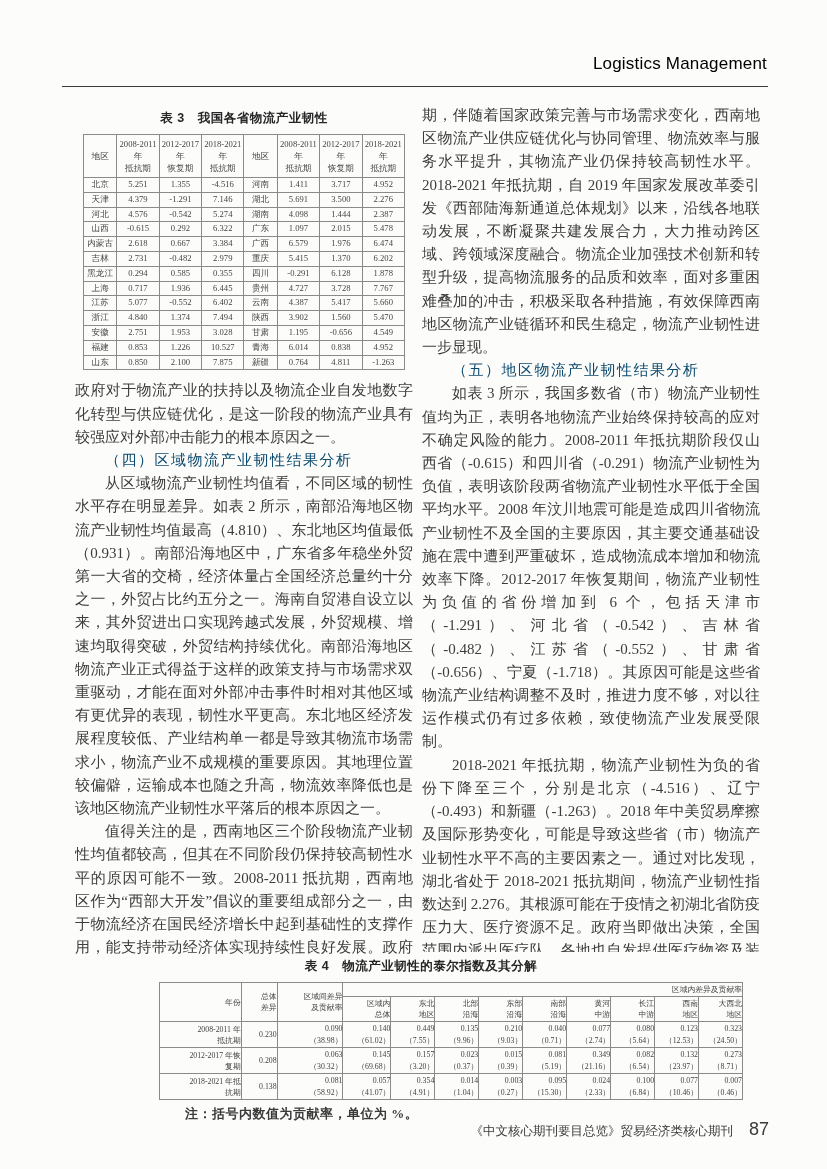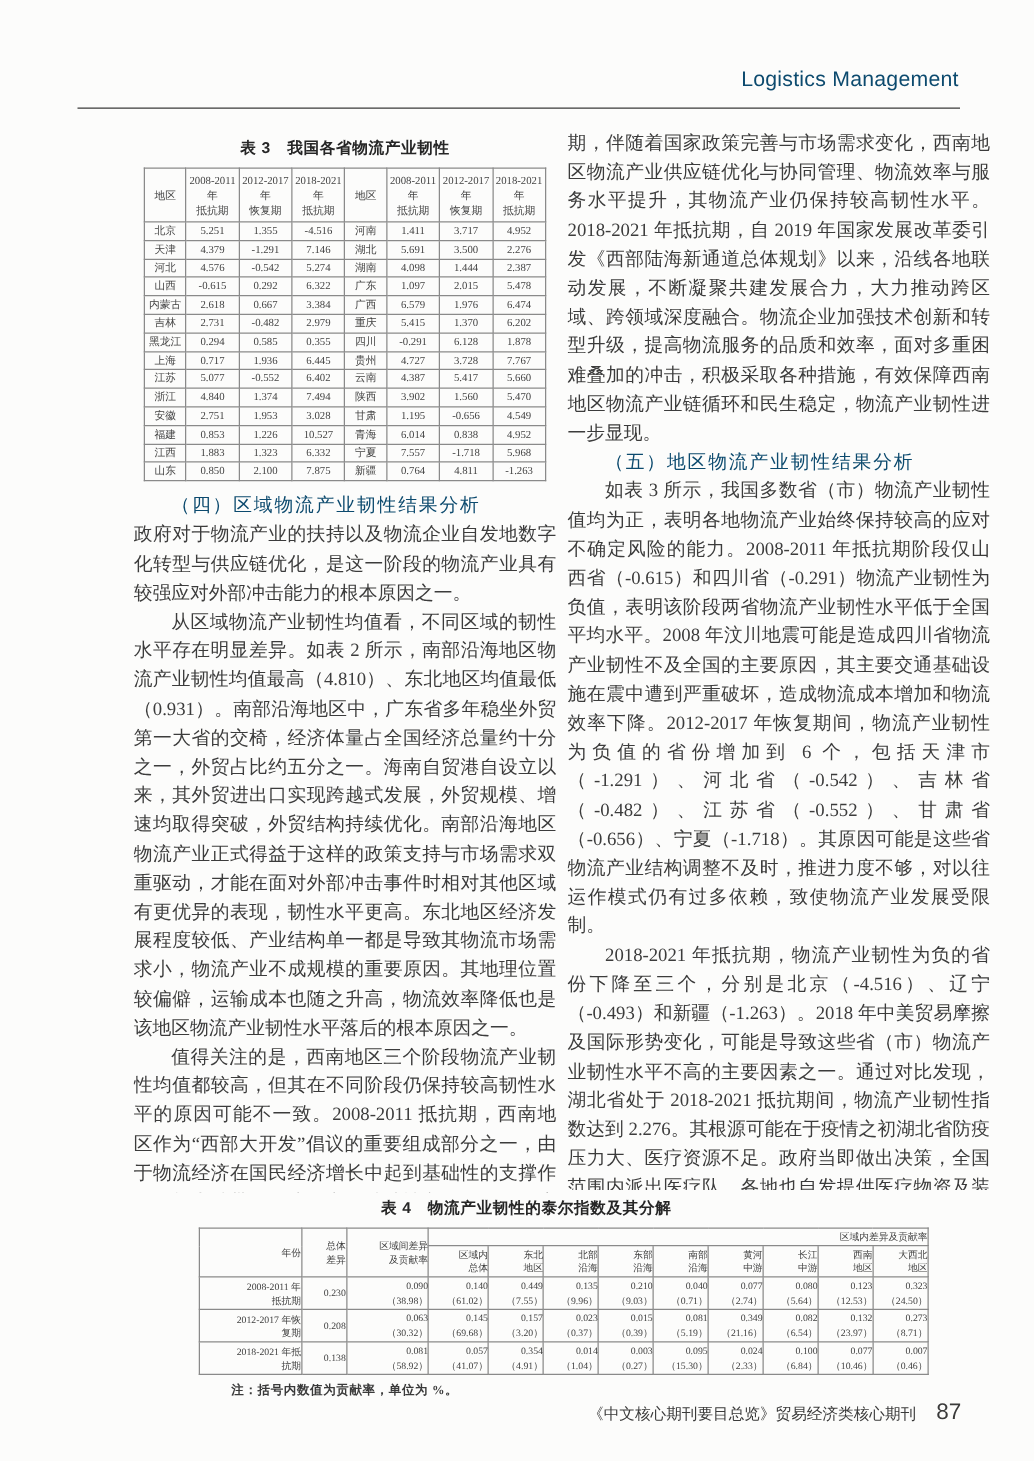--- a/index.html
+++ b/index.html
@@ -4,47 +4,47 @@
 <style>
   html,body{margin:0;padding:0;}
   body{
     width:827px;height:1169px;position:relative;overflow:hidden;
     background:#fcfcfb;color:#3c3c3c;
     font-family:"Liberation Serif","DejaVu Serif",serif;
   }
   .journal-header{
     position:absolute;top:54px;right:60px;
     font-family:"Liberation Sans","DejaVu Sans",sans-serif;
-    font-size:17px;color:#0c4a6e;letter-spacing:.2px;
+    font-size:17px;color:#000000;letter-spacing:.2px;
   }
   .header-rule{
     position:absolute;top:86px;left:62px;width:706px;height:0;
     border-top:1.4px solid #3a3a3a;
   }
-  .col{position:absolute;width:338px;overflow:hidden;margin-left:32px;}
+  .col{position:absolute;width:338px;overflow:hidden;}
   .col-left{left:75px;top:106px;height:848px;}
   .col-right{left:422px;top:104px;height:848px;}
   p.body-p{margin:0;font-size:15px;line-height:23.2px;text-align:justify;text-justify:inter-character;}
   p.indent{text-indent:2em;}
   p.section-heading{text-indent:2em;letter-spacing:1.5px;color:#0c4a6e;}
   .tbl-title{
     text-align:center;font-family:"Liberation Sans","DejaVu Sans",sans-serif;
     font-weight:bold;font-size:12.5px;color:#262626;margin:4px 0 7px 0;letter-spacing:.5px;
   }
   table{border-collapse:collapse;}
   .t3{width:322px;margin:0 auto 9px auto;font-size:8.6px;color:#444;}
   .t3 th,.t3 td{border:.8px solid #8a8a8a;text-align:center;padding:0;line-height:13.8px;}
   .t3 th{font-weight:normal;white-space:pre-line;line-height:12px;padding:3px 0;}
   .t3 td{height:13.8px;}
   .t4-block{position:absolute;left:75px;top:954px;width:692px;}
   .t4{width:584px;margin:3px 0 0 84px;font-size:7.8px;color:#3f3f3f;}
   .t4 th,.t4 td{border:.8px solid #8a8a8a;text-align:right;padding:1px 0;font-weight:normal;white-space:pre-line;line-height:11px;}
   .t4 td div{line-height:11.5px;}
   .t4-note{
-    margin:5px 0 0 110px;font-size:10px;font-weight:bold;color:#3a3a3a;letter-spacing:.5px;
+    margin:5px 0 0 110px;font-size:13px;font-weight:bold;color:#3a3a3a;letter-spacing:.5px;
   }
   .page-footer{
     position:absolute;top:1119px;right:58px;display:flex;align-items:baseline;gap:16px;
     font-family:"Liberation Sans","DejaVu Sans",sans-serif;
     font-size:12.5px;color:#3a3a3a;
   }
   .page-footer .pageno{font-size:18px;}
 </style>
 </head>
 <body>
@@ -198,44 +198,34 @@
           <td>福建</td>
           <td>0.853</td>
           <td>1.226</td>
           <td>10.527</td>
           <td>青海</td>
           <td>6.014</td>
           <td>0.838</td>
           <td>4.952</td>
         </tr>
         <tr>
-          <td>江西</td>
-          <td>1.883</td>
-          <td>1.323</td>
-          <td>6.332</td>
-          <td>宁夏</td>
-          <td>7.557</td>
-          <td>-1.718</td>
-          <td>5.968</td>
-        </tr>
-        <tr>
           <td>山东</td>
           <td>0.850</td>
           <td>2.100</td>
           <td>7.875</td>
           <td>新疆</td>
           <td>0.764</td>
           <td>4.811</td>
           <td>-1.263</td>
         </tr>
       </tbody>
   </table>
 
+  <p class="body-p">政府对于物流产业的扶持以及物流企业自发地数字化转型与供应链优化，是这一阶段的物流产业具有较强应对外部冲击能力的根本原因之一。</p>
   <p class="body-p section-heading">（四）区域物流产业韧性结果分析</p>
-  <p class="body-p">政府对于物流产业的扶持以及物流企业自发地数字化转型与供应链优化，是这一阶段的物流产业具有较强应对外部冲击能力的根本原因之一。</p>
   <p class="body-p indent">从区域物流产业韧性均值看，不同区域的韧性水平存在明显差异。如表 2 所示，南部沿海地区物流产业韧性均值最高（4.810）、东北地区均值最低（0.931）。南部沿海地区中，广东省多年稳坐外贸第一大省的交椅，经济体量占全国经济总量约十分之一，外贸占比约五分之一。海南自贸港自设立以来，其外贸进出口实现跨越式发展，外贸规模、增速均取得突破，外贸结构持续优化。南部沿海地区物流产业正式得益于这样的政策支持与市场需求双重驱动，才能在面对外部冲击事件时相对其他区域有更优异的表现，韧性水平更高。东北地区经济发展程度较低、产业结构单一都是导致其物流市场需求小，物流产业不成规模的重要原因。其地理位置较偏僻，运输成本也随之升高，物流效率降低也是该地区物流产业韧性水平落后的根本原因之一。</p>
   <p class="body-p indent">值得关注的是，西南地区三个阶段物流产业韧性均值都较高，但其在不同阶段仍保持较高韧性水平的原因可能不一致。2008-2011 抵抗期，西南地区作为“西部大开发”倡议的重要组成部分之一，由于物流经济在国民经济增长中起到基础性的支撑作用，能支持带动经济体实现持续性良好发展。政府高度重视物流通道和枢纽建设，开辟了许多助推西南经济发展的现代物流大通道，这为物流产业的快速发展起到决定性作用。2012-2017 年恢复</p>
 </div>
 
 <div class="col col-right">
   <p class="body-p">期，伴随着国家政策完善与市场需求变化，西南地区物流产业供应链优化与协同管理、物流效率与服务水平提升，其物流产业仍保持较高韧性水平。2018-2021 年抵抗期，自 2019 年国家发展改革委引发《西部陆海新通道总体规划》以来，沿线各地联动发展，不断凝聚共建发展合力，大力推动跨区域、跨领域深度融合。物流企业加强技术创新和转型升级，提高物流服务的品质和效率，面对多重困难叠加的冲击，积极采取各种措施，有效保障西南地区物流产业链循环和民生稳定，物流产业韧性进一步显现。</p>
   <p class="body-p section-heading">（五）地区物流产业韧性结果分析</p>
   <p class="body-p indent">如表 3 所示，我国多数省（市）物流产业韧性值均为正，表明各地物流产业始终保持较高的应对不确定风险的能力。2008-2011 年抵抗期阶段仅山西省（-0.615）和四川省（-0.291）物流产业韧性为负值，表明该阶段两省物流产业韧性水平低于全国平均水平。2008 年汶川地震可能是造成四川省物流产业韧性不及全国的主要原因，其主要交通基础设施在震中遭到严重破坏，造成物流成本增加和物流效率下降。2012-2017 年恢复期间，物流产业韧性为负值的省份增加到 6 个，包括天津市（-1.291）、河北省（-0.542）、吉林省（-0.482）、江苏省（-0.552）、甘肃省（-0.656）、宁夏（-1.718）。其原因可能是这些省物流产业结构调整不及时，推进力度不够，对以往运作模式仍有过多依赖，致使物流产业发展受限制。</p>
   <p class="body-p indent">2018-2021 年抵抗期，物流产业韧性为负的省份下降至三个，分别是北京（-4.516）、辽宁（-0.493）和新疆（-1.263）。2018 年中美贸易摩擦及国际形势变化，可能是导致这些省（市）物流产业韧性水平不高的主要因素之一。通过对比发现，湖北省处于 2018-2021 抵抗期间，物流产业韧性指数达到 2.276。其根源可能在于疫情之初湖北省防疫压力大、医疗资源不足。政府当即做出决策，全国范围内派出医疗队，各地也自发提供医疗物资及装备等援鄂，这对其经济及物流产业等快速复苏起到重要作用。对比三个研究阶段各省份物流产业韧性发现：第一，各省份物流产业发展具有较强的韧性。物流产业韧性水平为正的区域远超负值区域，说明大部分省域物流产业抵御外界风险与恢复能力强。第二，区域物流产业韧性水平和物流产业发展水平之间并不是一一对应关系。东部一些省份物流业比较发达，但是韧性水平比较差，比如上海和北</p>
 </div>

